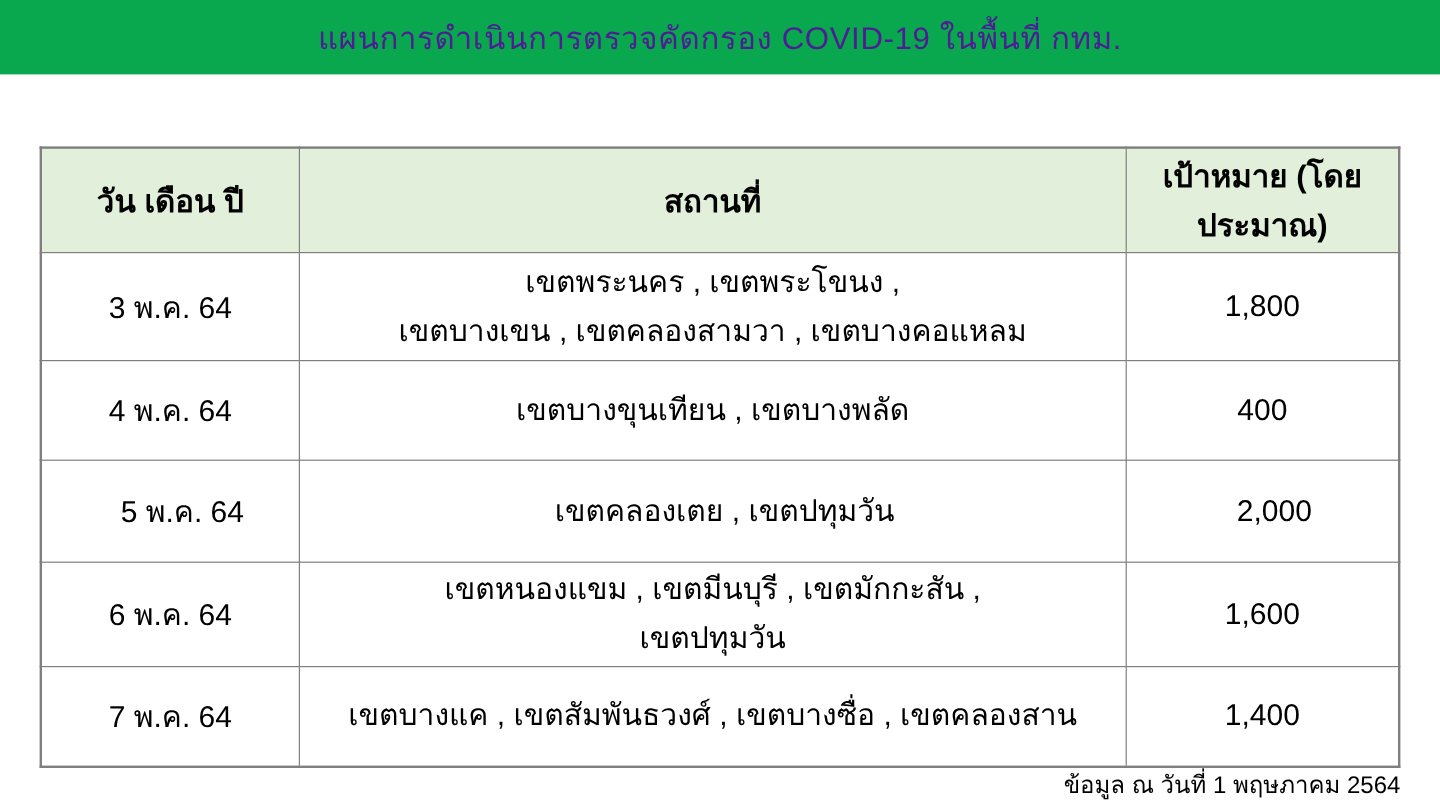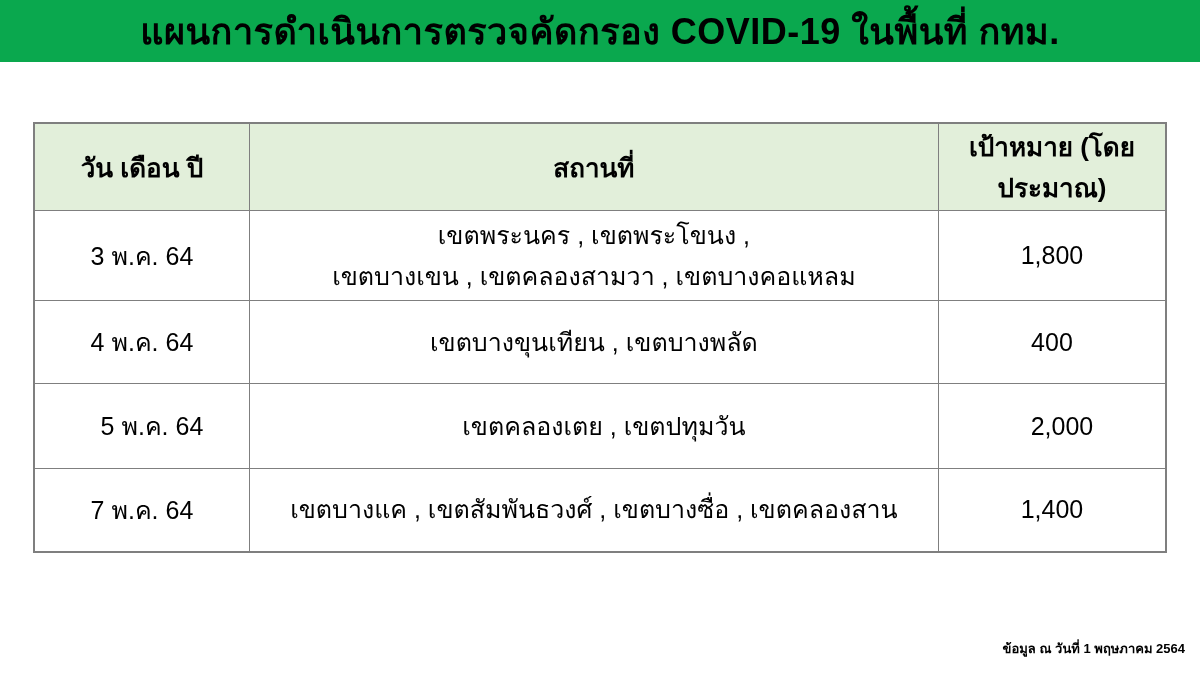--- a/index.html
+++ b/index.html
@@ -14,23 +14,23 @@
   .banner {
     position: absolute;
     left: 0; top: 0;
     width: 1200px; height: 62px;
     background: #0aa84e;
     display: flex;
     align-items: center;
     justify-content: center;
   }
   .banner h1 {
-    font-size: 36px;
-    font-weight: bold;
-    color: #000000;
+    font-size: 26px;
+    font-weight: normal;
+    color: #4c1d95;
     letter-spacing: 0.5px;
   }
   table.schedule {
     position: absolute;
     left: 33px; top: 110px;
     width: 1134px;
     border-collapse: collapse;
     table-layout: fixed;
   }
   table.schedule th, table.schedule td {
@@ -52,24 +52,24 @@
   .col-place  { width: 678px; }
   .col-target { width: 224px; }
   tr.r1 td { height: 90px; }
   tr.r2 td { height: 83px; }
   tr.r3 td { height: 85px; padding-left: 28px; }
   tr.r4 td { height: 87px; }
   tr.r5 td { height: 83px; }
   td .line { line-height: 41px; }
   .footer-note {
     position: absolute;
-    right: 15px;
+    right: 33px;
     top: 638px;
-    font-size: 13px;
-    font-weight: bold;
+    font-size: 20px;
+    font-weight: normal;
     color: #000000;
   }
 </style>
 </head>
 <body>
 
 <div class="banner">
   <h1>แผนการดำเนินการตรวจคัดกรอง COVID-19 ในพื้นที่ กทม.</h1>
 </div>
 
@@ -97,20 +97,28 @@
       </td>
       <td>400</td>
     </tr>
     <tr class="r3">
       <td>5 พ.ค. 64</td>
       <td>
         <div class="line">เขตคลองเตย , เขตปทุมวัน</div>
       </td>
       <td>2,000</td>
     </tr>
+    <tr class="r4">
+      <td>6 พ.ค. 64</td>
+      <td>
+        <div class="line">เขตหนองแขม , เขตมีนบุรี , เขตมักกะสัน ,</div>
+        <div class="line">เขตปทุมวัน</div>
+      </td>
+      <td>1,600</td>
+    </tr>
     <tr class="r5">
       <td>7 พ.ค. 64</td>
       <td>
         <div class="line">เขตบางแค , เขตสัมพันธวงศ์ , เขตบางซื่อ , เขตคลองสาน</div>
       </td>
       <td>1,400</td>
     </tr>
   </tbody>
 </table>
 

